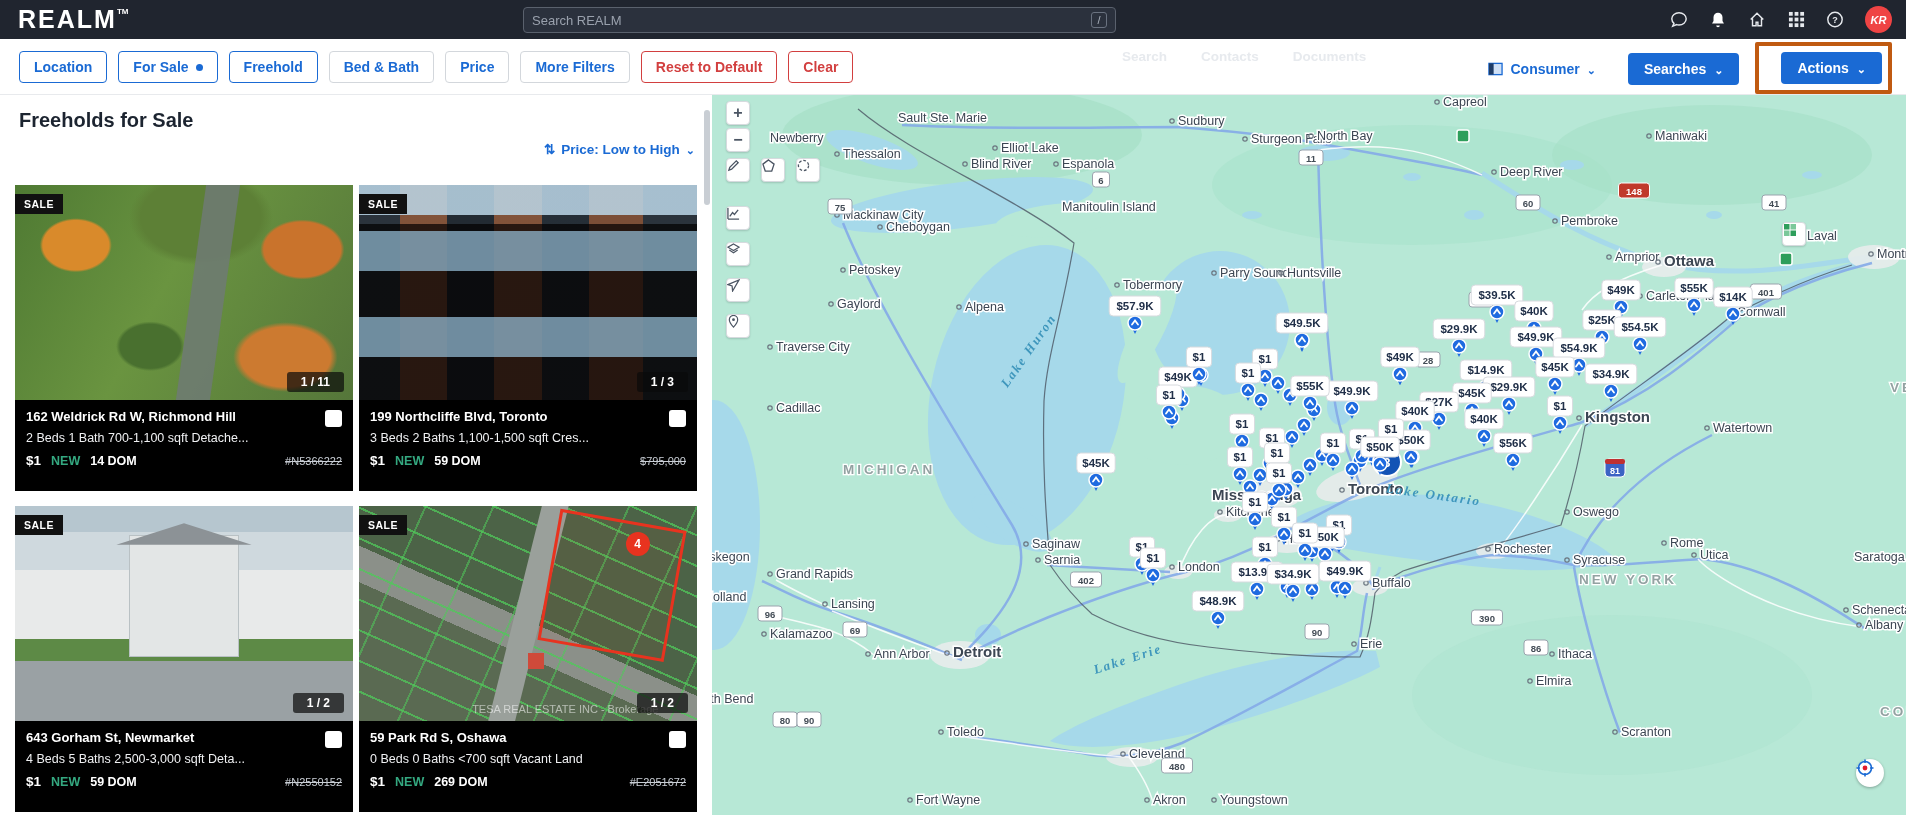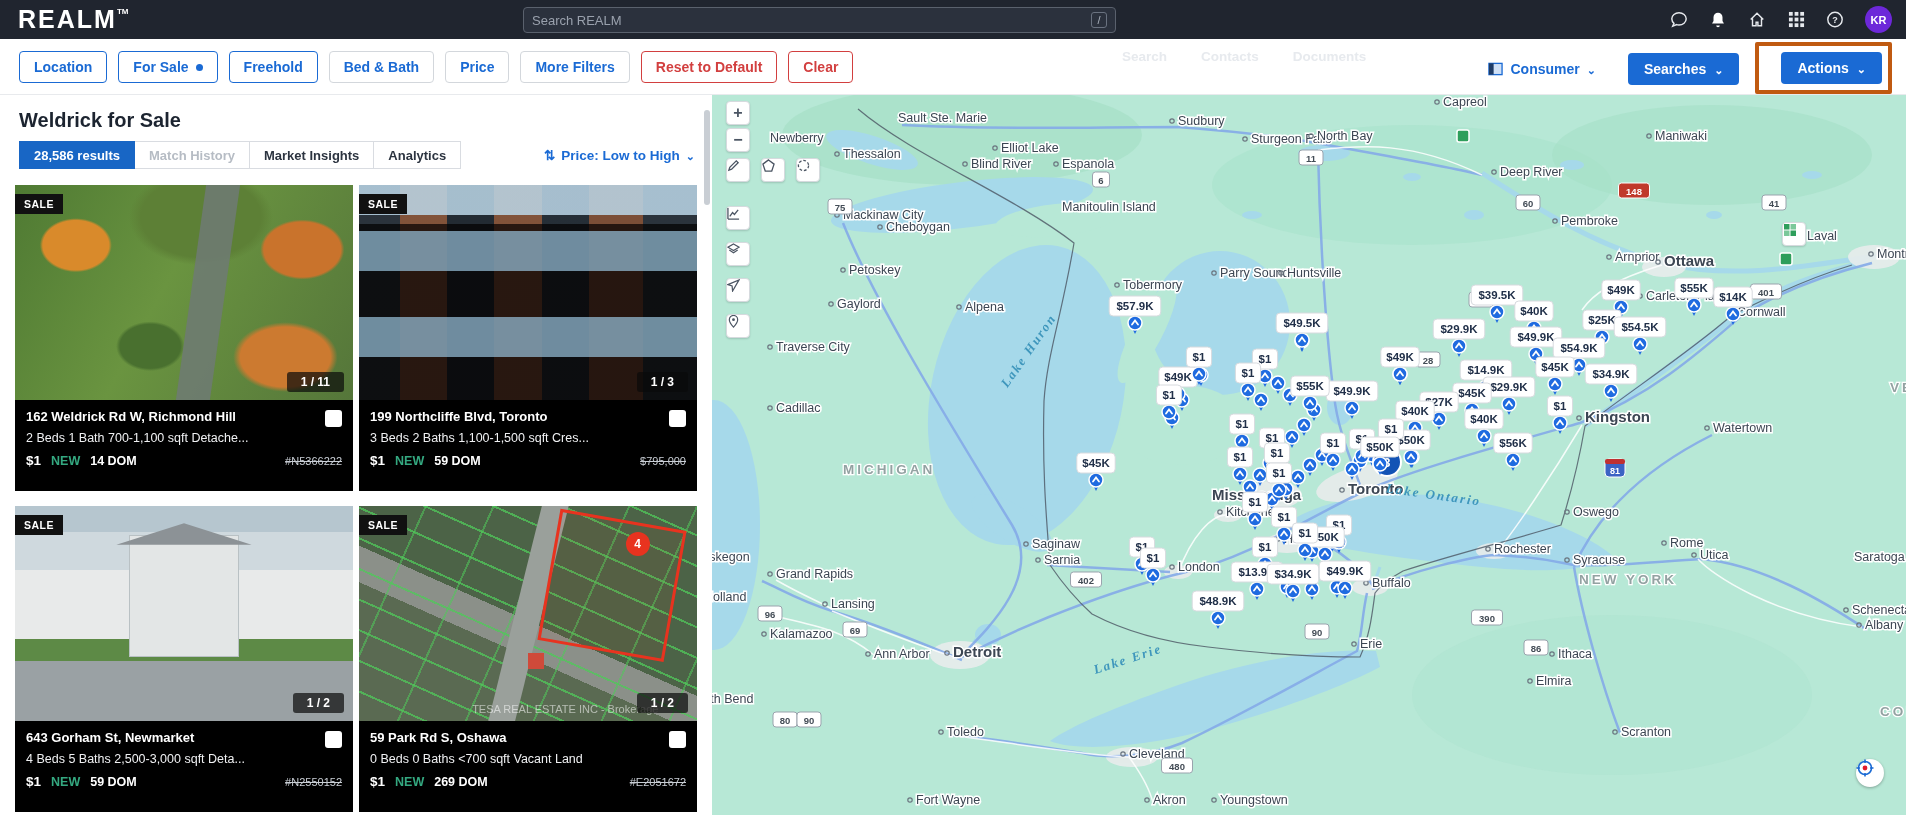--- a/index.html
+++ b/index.html
@@ -146,21 +146,21 @@
               <rect x="13" y="13" width="4" height="4"></rect>
             </g>
           </svg>
         </div>
       <div class="nav-ic">
           <svg width="19" height="19" viewBox="0 0 20 20">
             <circle cx="10" cy="10" r="8" fill="none" stroke="#e6e9ed" stroke-width="1.6"></circle>
             <text x="10" y="13.6" text-anchor="middle" font-size="10" font-weight="bold" fill="#e6e9ed" font-family="Liberation Sans, sans-serif">?</text>
           </svg>
         </div>
-      <div class="avatar" style="background: #6d28d9;">KR</div>
+      <div class="avatar" style="background: #ef4444; font-style: italic;">KR</div>
     </div>
   </div>
 
   <div class="filterbar">
     <div class="filters-left" id="filters-left">
         <div class="fbtn blue">
           <span>Location</span>
         </div>
         <div class="fbtn blue">
           <span>For Sale</span>
@@ -201,28 +201,22 @@
       <div class="actions-wrap">
         <div class="bbtn">
             <span>Actions</span>
             <span class="chev">⌄</span>
           </div>
       </div>
     </div>
   </div>
 
   <div class="panel">
-    <div class="panel-title">Weldrick for Sale</div>
+    <div class="panel-title">Freeholds for Sale</div>
     <div class="tabs-row">
-      <div id="tabs-holder" style="display:flex;">
-          <div class="tab active">28,586 results</div>
-          <div class="tab disabled">Match History</div>
-          <div class="tab">Market Insights</div>
-          <div class="tab">Analytics</div>
-        </div>
       <div class="sort">
         <span>⇅</span>
         <span>Price: Low to High</span>
           <span class="chev">⌄</span>
       </div>
     </div>
     <div class="cards" id="cards">
   <div class="card">
     <div class="card-img art-aerial">
       <div class="sale-badge">SALE</div>

